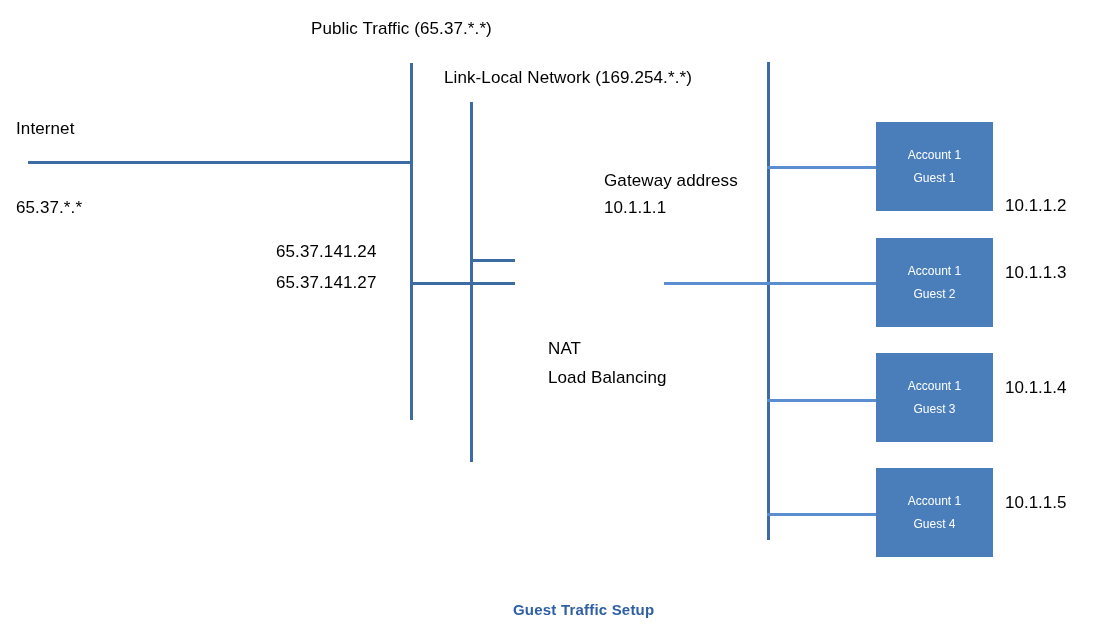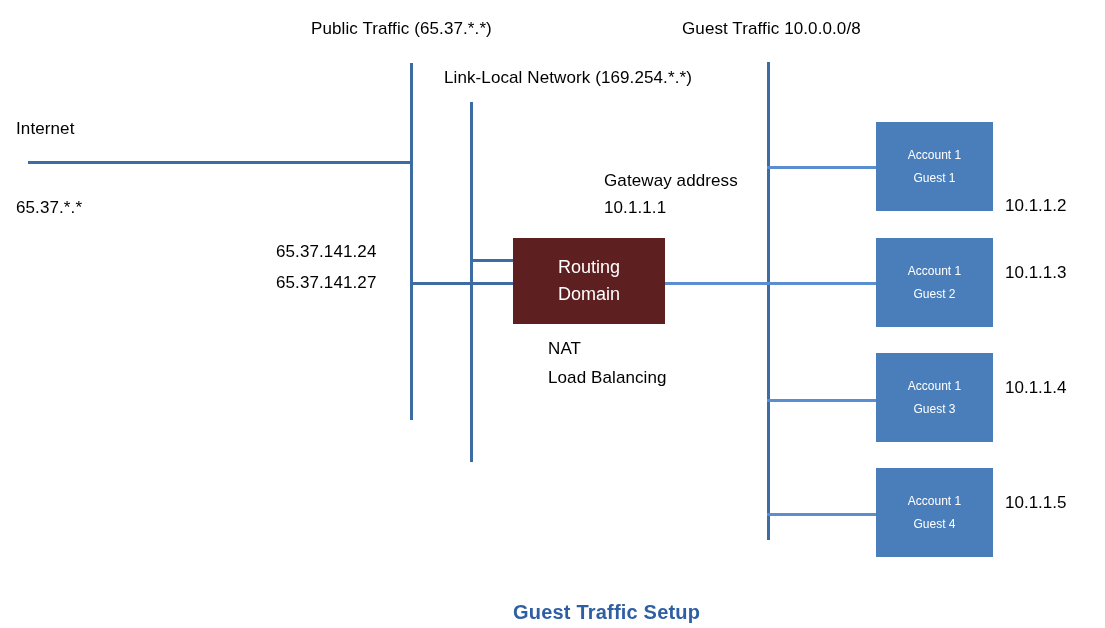--- a/index.html
+++ b/index.html
@@ -78,36 +78,35 @@
     position: absolute;
     color: #000000;
     font-size: 17px;
     white-space: pre;
   }
 
   
   .caption {
     position: absolute;
     color: #2e5fa3;
-    font-size: 20px;
+    font-size: 15px;
     font-weight: bold;
     white-space: pre;
     letter-spacing: 0.2px;
   }
 </style>
 </head>
 <body>
 
 <div id="canvas">
 
   <div class="lbl" style="left:311px; top:17px;">Public Traffic (65.37.*.*)</div>
 
   <div class="lbl" style="left:444px; top:66px;">Link-Local Network (169.254.*.*)</div>
 
-  <div class="lbl" style="left:682px; top:17px;">Guest Traffic 10.0.0.0/8</div>
 
   <div class="lbl" style="left:16px; top:117px;">Internet</div>
 
   <div class="lbl" style="left:16px; top:196px;">65.37.*.*</div>
 
   <div class="lbl" style="left:276px; top:240px;">65.37.141.24</div>
 
   <div class="lbl" style="left:276px; top:271px;">65.37.141.27</div>
 
   <div class="lbl" style="left:604px; top:169px;">Gateway address</div>
@@ -128,24 +127,20 @@
 
   <div class="line-h" style="left:410px; top:282px; width:105px;"></div>
 
   <div class="line-h light" style="left:664px; top:282px; width:105px;"></div>
 
   <div class="line-h light" style="left:767px; top:166px; width:112px;"></div>
   <div class="line-h light" style="left:767px; top:282px; width:112px;"></div>
   <div class="line-h light" style="left:767px; top:399px; width:112px;"></div>
   <div class="line-h light" style="left:767px; top:513px; width:112px;"></div>
 
-  <div class="box router" style="left:513px; top:238px;">
-    <span class="box-line">Routing</span>
-    <span class="box-line">Domain</span>
-  </div>
 
   <div class="box guest" style="left:876px; top:122px;">
     <span class="box-line">Account 1</span>
     <span class="box-line">Guest 1</span>
   </div>
   <div class="ip" style="left:1005px; top:152px;margin-top:44px;">10.1.1.2</div>
 
   <div class="box guest" style="left:876px; top:238px;">
     <span class="box-line">Account 1</span>
     <span class="box-line">Guest 2</span>

